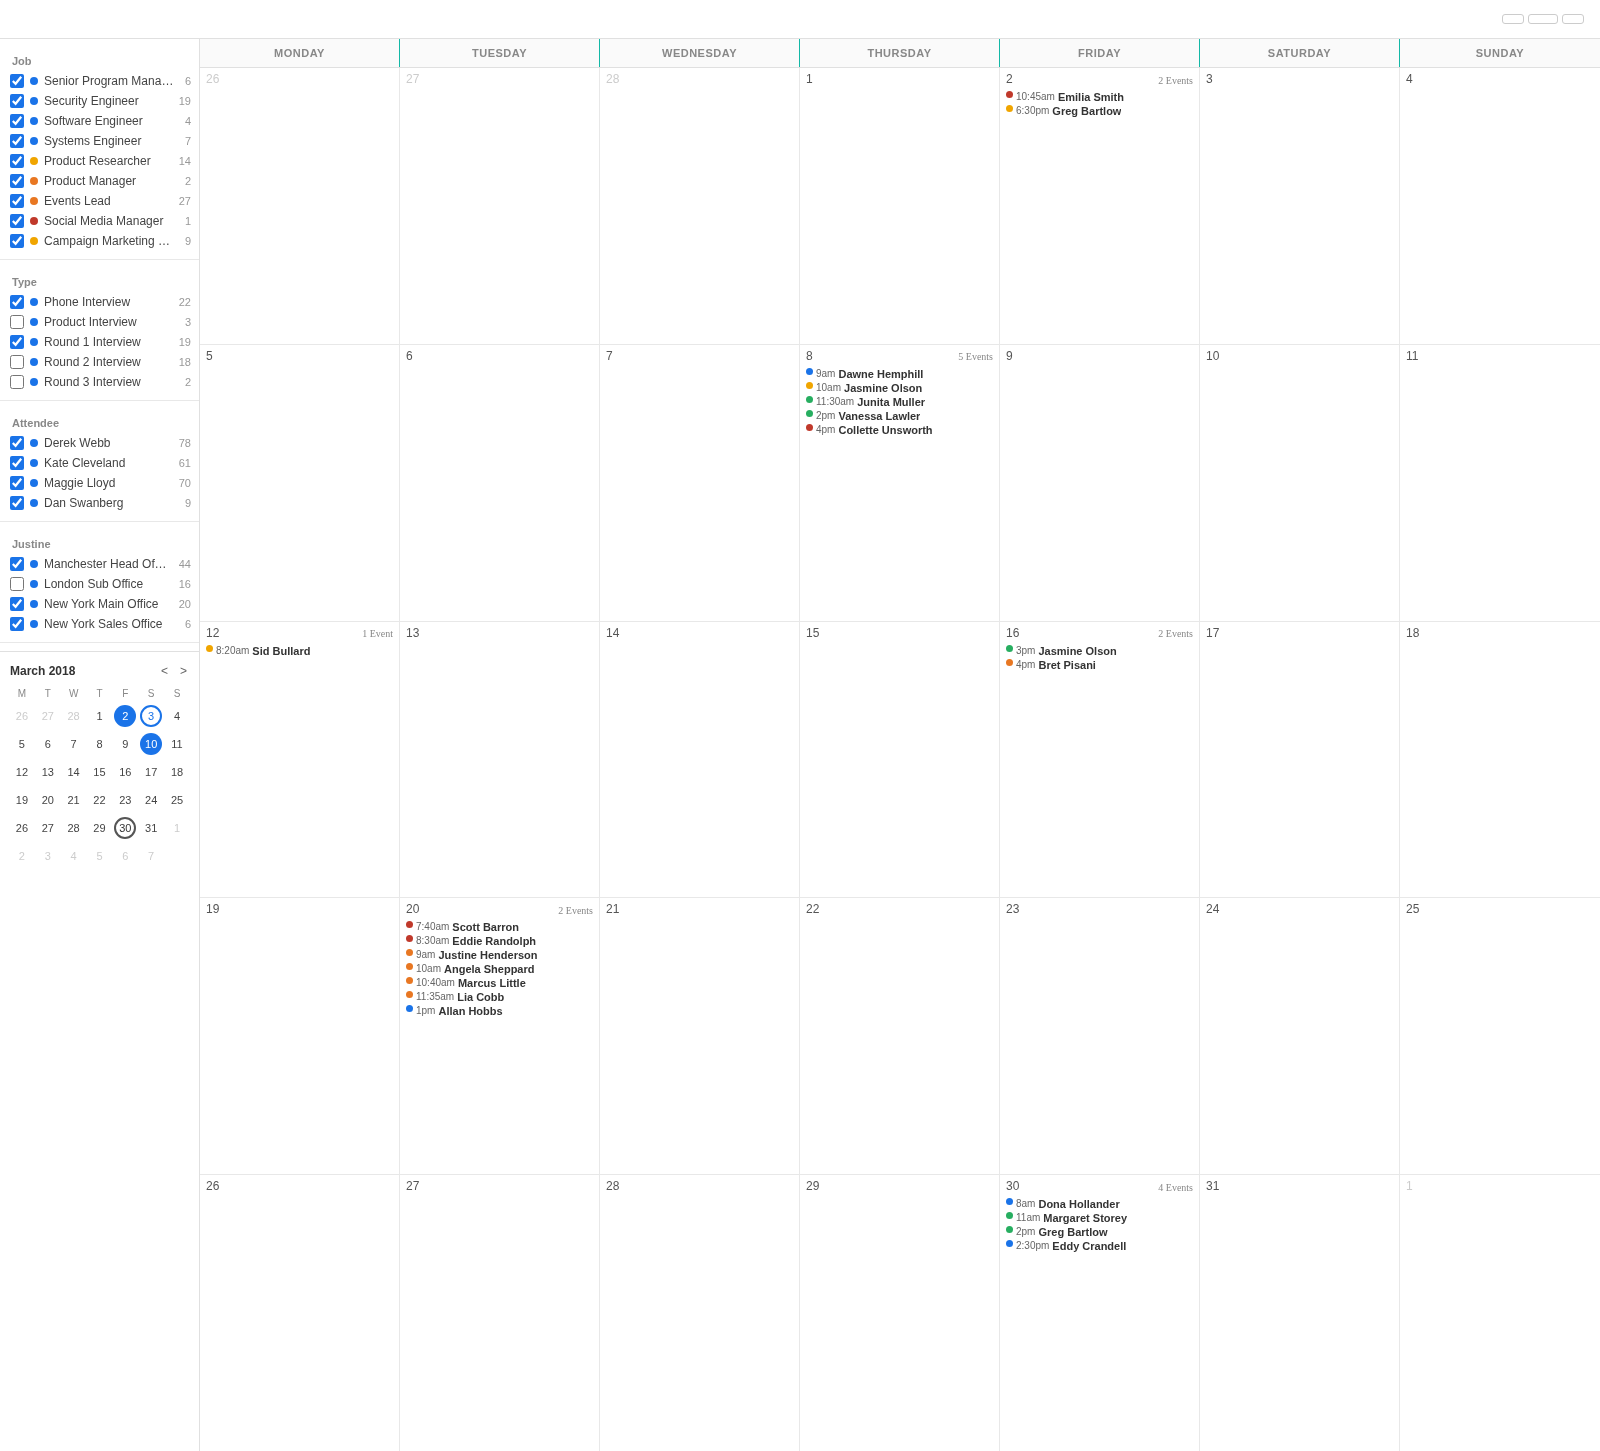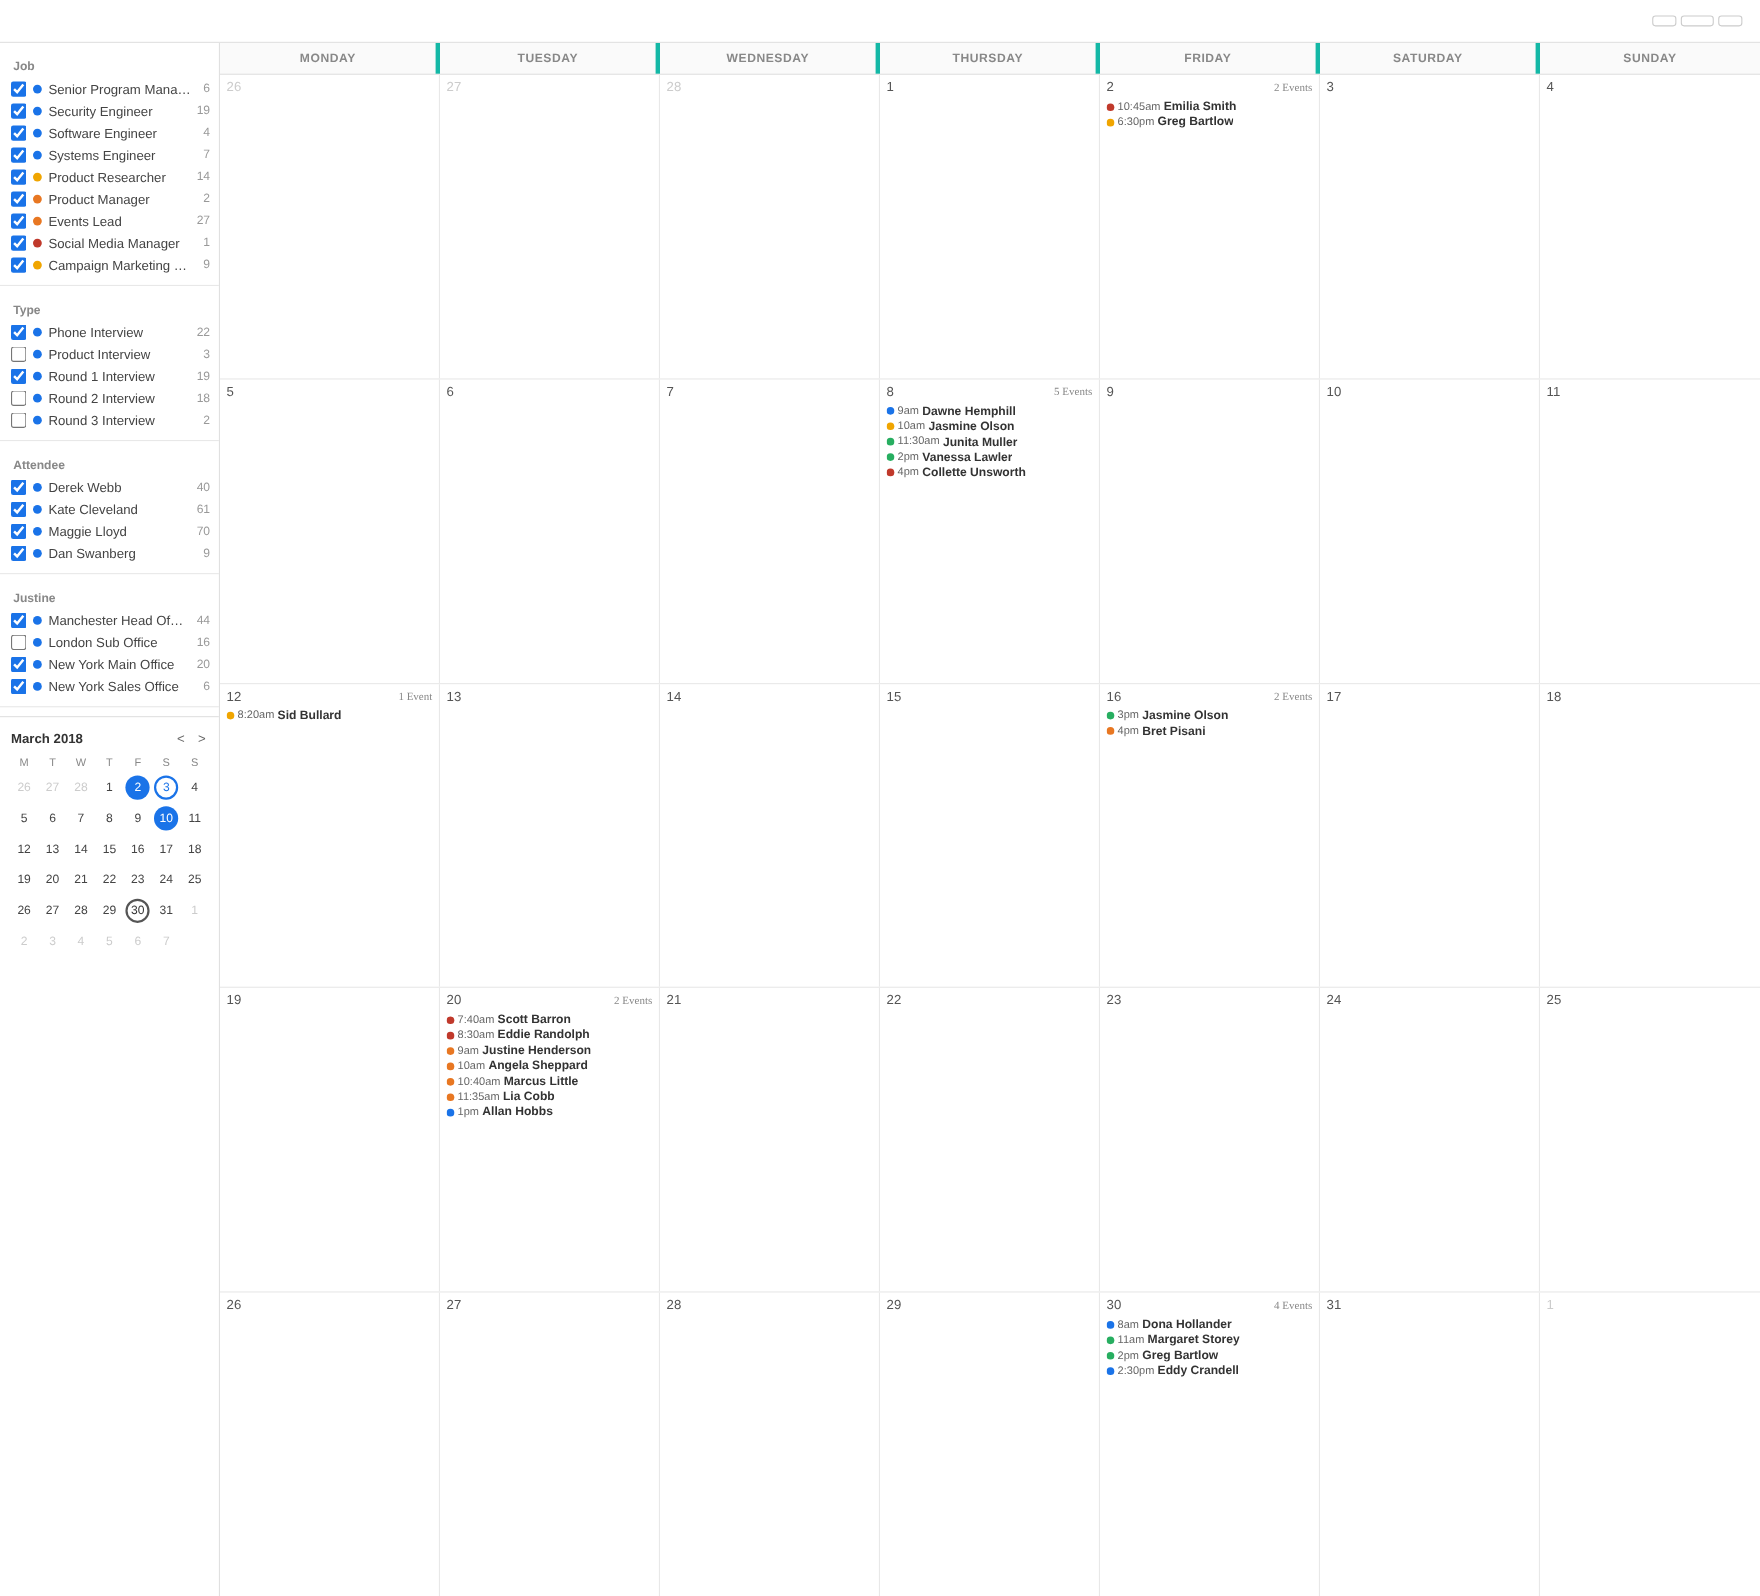--- a/index.html
+++ b/index.html
@@ -36,34 +36,34 @@
     .mini-cal-nav-btn { background: none; border: none; cursor: pointer; font-size: 12px; color: #666; padding: 0 2px; }
     .mini-cal-grid { width: 100%; }
     .mini-cal-grid th { font-size: 10px; color: #888; text-align: center; padding: 2px 0; font-weight: 500; width: 14.28%; }
     .mini-cal-grid td { font-size: 11px; text-align: center; padding: 2px 0; width: 14.28%; color: #444; cursor: pointer; }
     .mini-cal-grid td.other-month { color: #ccc; }
     .mini-cal-day-cell { width: 22px; height: 22px; display: inline-flex; align-items: center; justify-content: center; border-radius: 50%; font-size: 11px; }
     
     
     .calendar-area { flex: 1; display: flex; flex-direction: column; overflow: hidden; }
     .calendar-header-row { display: grid; grid-template-columns: repeat(7, 1fr); border-bottom: 1px solid #e0e0e0; background: #fafafa; }
-    .cal-col-header { padding: 8px 4px; text-align: center; font-size: 11px; font-weight: 600; color: #888; letter-spacing: 0.5px; text-transform: uppercase; border-right: 4px solid #14b8a6; }
+    .cal-col-header { padding: 8px 4px; text-align: center; font-size: 11px; font-weight: 600; color: #888; letter-spacing: 0.5px; text-transform: uppercase; border-right: 1px solid #14b8a6; }
     .cal-col-header:last-child { border-right: none; }
     
     .calendar-body { flex: 1; display: flex; flex-direction: column; overflow: hidden; }
     .cal-week { display: grid; grid-template-columns: repeat(7, 1fr); flex: 1; border-bottom: 1px solid #e8e8e8; min-height: 0; }
     .cal-week:last-child { border-bottom: none; }
     .cal-day { border-right: 1px solid #e8e8e8; padding: 4px 6px; overflow: hidden; position: relative; }
     .cal-day:last-child { border-right: none; }
     .cal-day-number { font-size: 12px; color: #555; margin-bottom: 2px; }
     .cal-day-number.other-month { color: #ccc; }
     .cal-events-label { font-size: 10px; color: #888; float: right; margin-top: 0; font-family: Liberation Serif, serif; }
     .cal-day-header { display: flex; justify-content: space-between; align-items: center; margin-bottom: 2px; }
     
-    .cal-event { display: flex; align-items: center; gap: 3px; padding: 1px 0; font-size: 11px; cursor: pointer; overflow: hidden; }
+    .cal-event { display: flex; gap: 3px; padding: 1px 0; font-size: 11px; cursor: pointer; overflow: hidden; }
     .cal-event-dot { width: 7px; height: 7px; border-radius: 50%; flex-shrink: 0; }
     .cal-event-time { color: #666; font-size: 10px; flex-shrink: 0; }
     .cal-event-name { color: #333; font-size: 11px; font-weight: 700; overflow: hidden; text-overflow: ellipsis; white-space: nowrap; }
   </style>
 </head>
 <body>
 
 <div class="app-container">
 
   <div class="header">
@@ -170,21 +170,21 @@
             <span class="sidebar-count">2</span>
           </div>
         </div>
         <hr class="sidebar-divider">
         <div class="sidebar-section">
           <div class="sidebar-section-title">Attendee</div>
           <div class="sidebar-item">
             <input type="checkbox" checked="" style="">
             <span class="sidebar-dot" style="background: rgb(26, 115, 232);"></span>
             <span class="sidebar-label">Derek Webb</span>
-            <span class="sidebar-count">40</span>
+            <span class="sidebar-count">78</span>
           </div>
           <div class="sidebar-item">
             <input type="checkbox" checked="" style="">
             <span class="sidebar-dot" style="background: rgb(26, 115, 232);"></span>
             <span class="sidebar-label">Kate Cleveland</span>
             <span class="sidebar-count">61</span>
           </div>
           <div class="sidebar-item">
             <input type="checkbox" checked="" style="">
             <span class="sidebar-dot" style="background: rgb(26, 115, 232);"></span>

